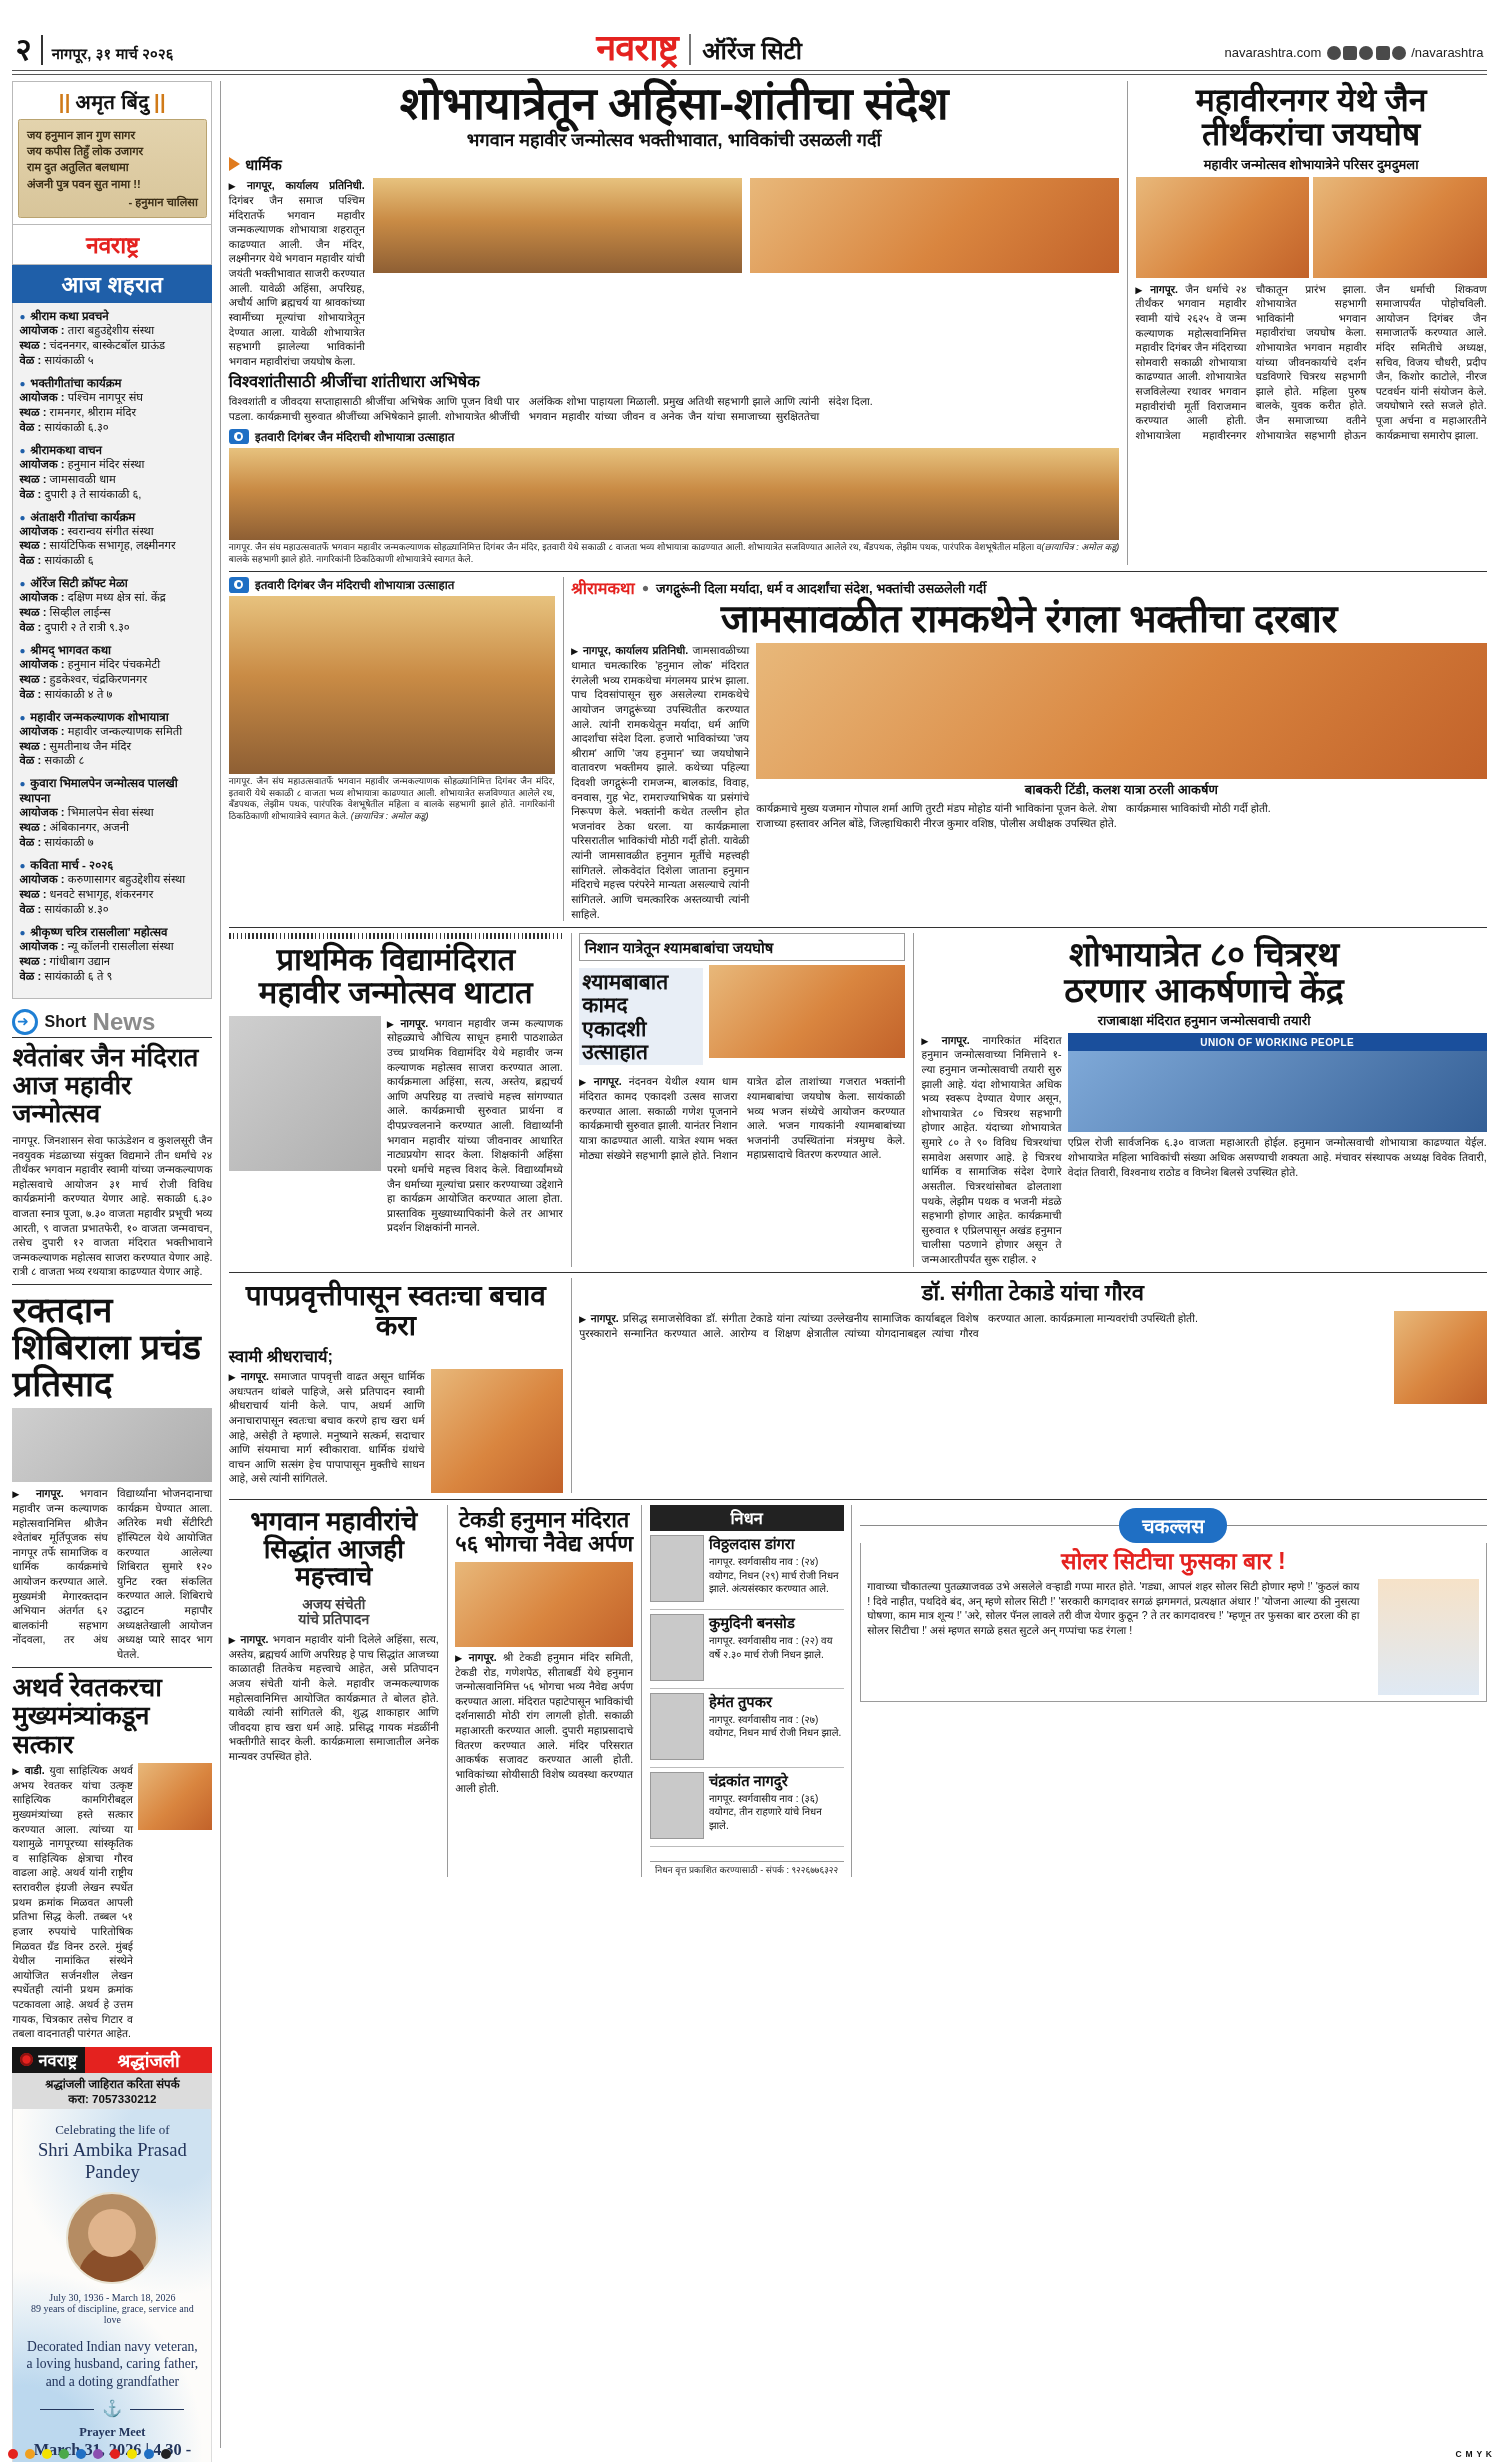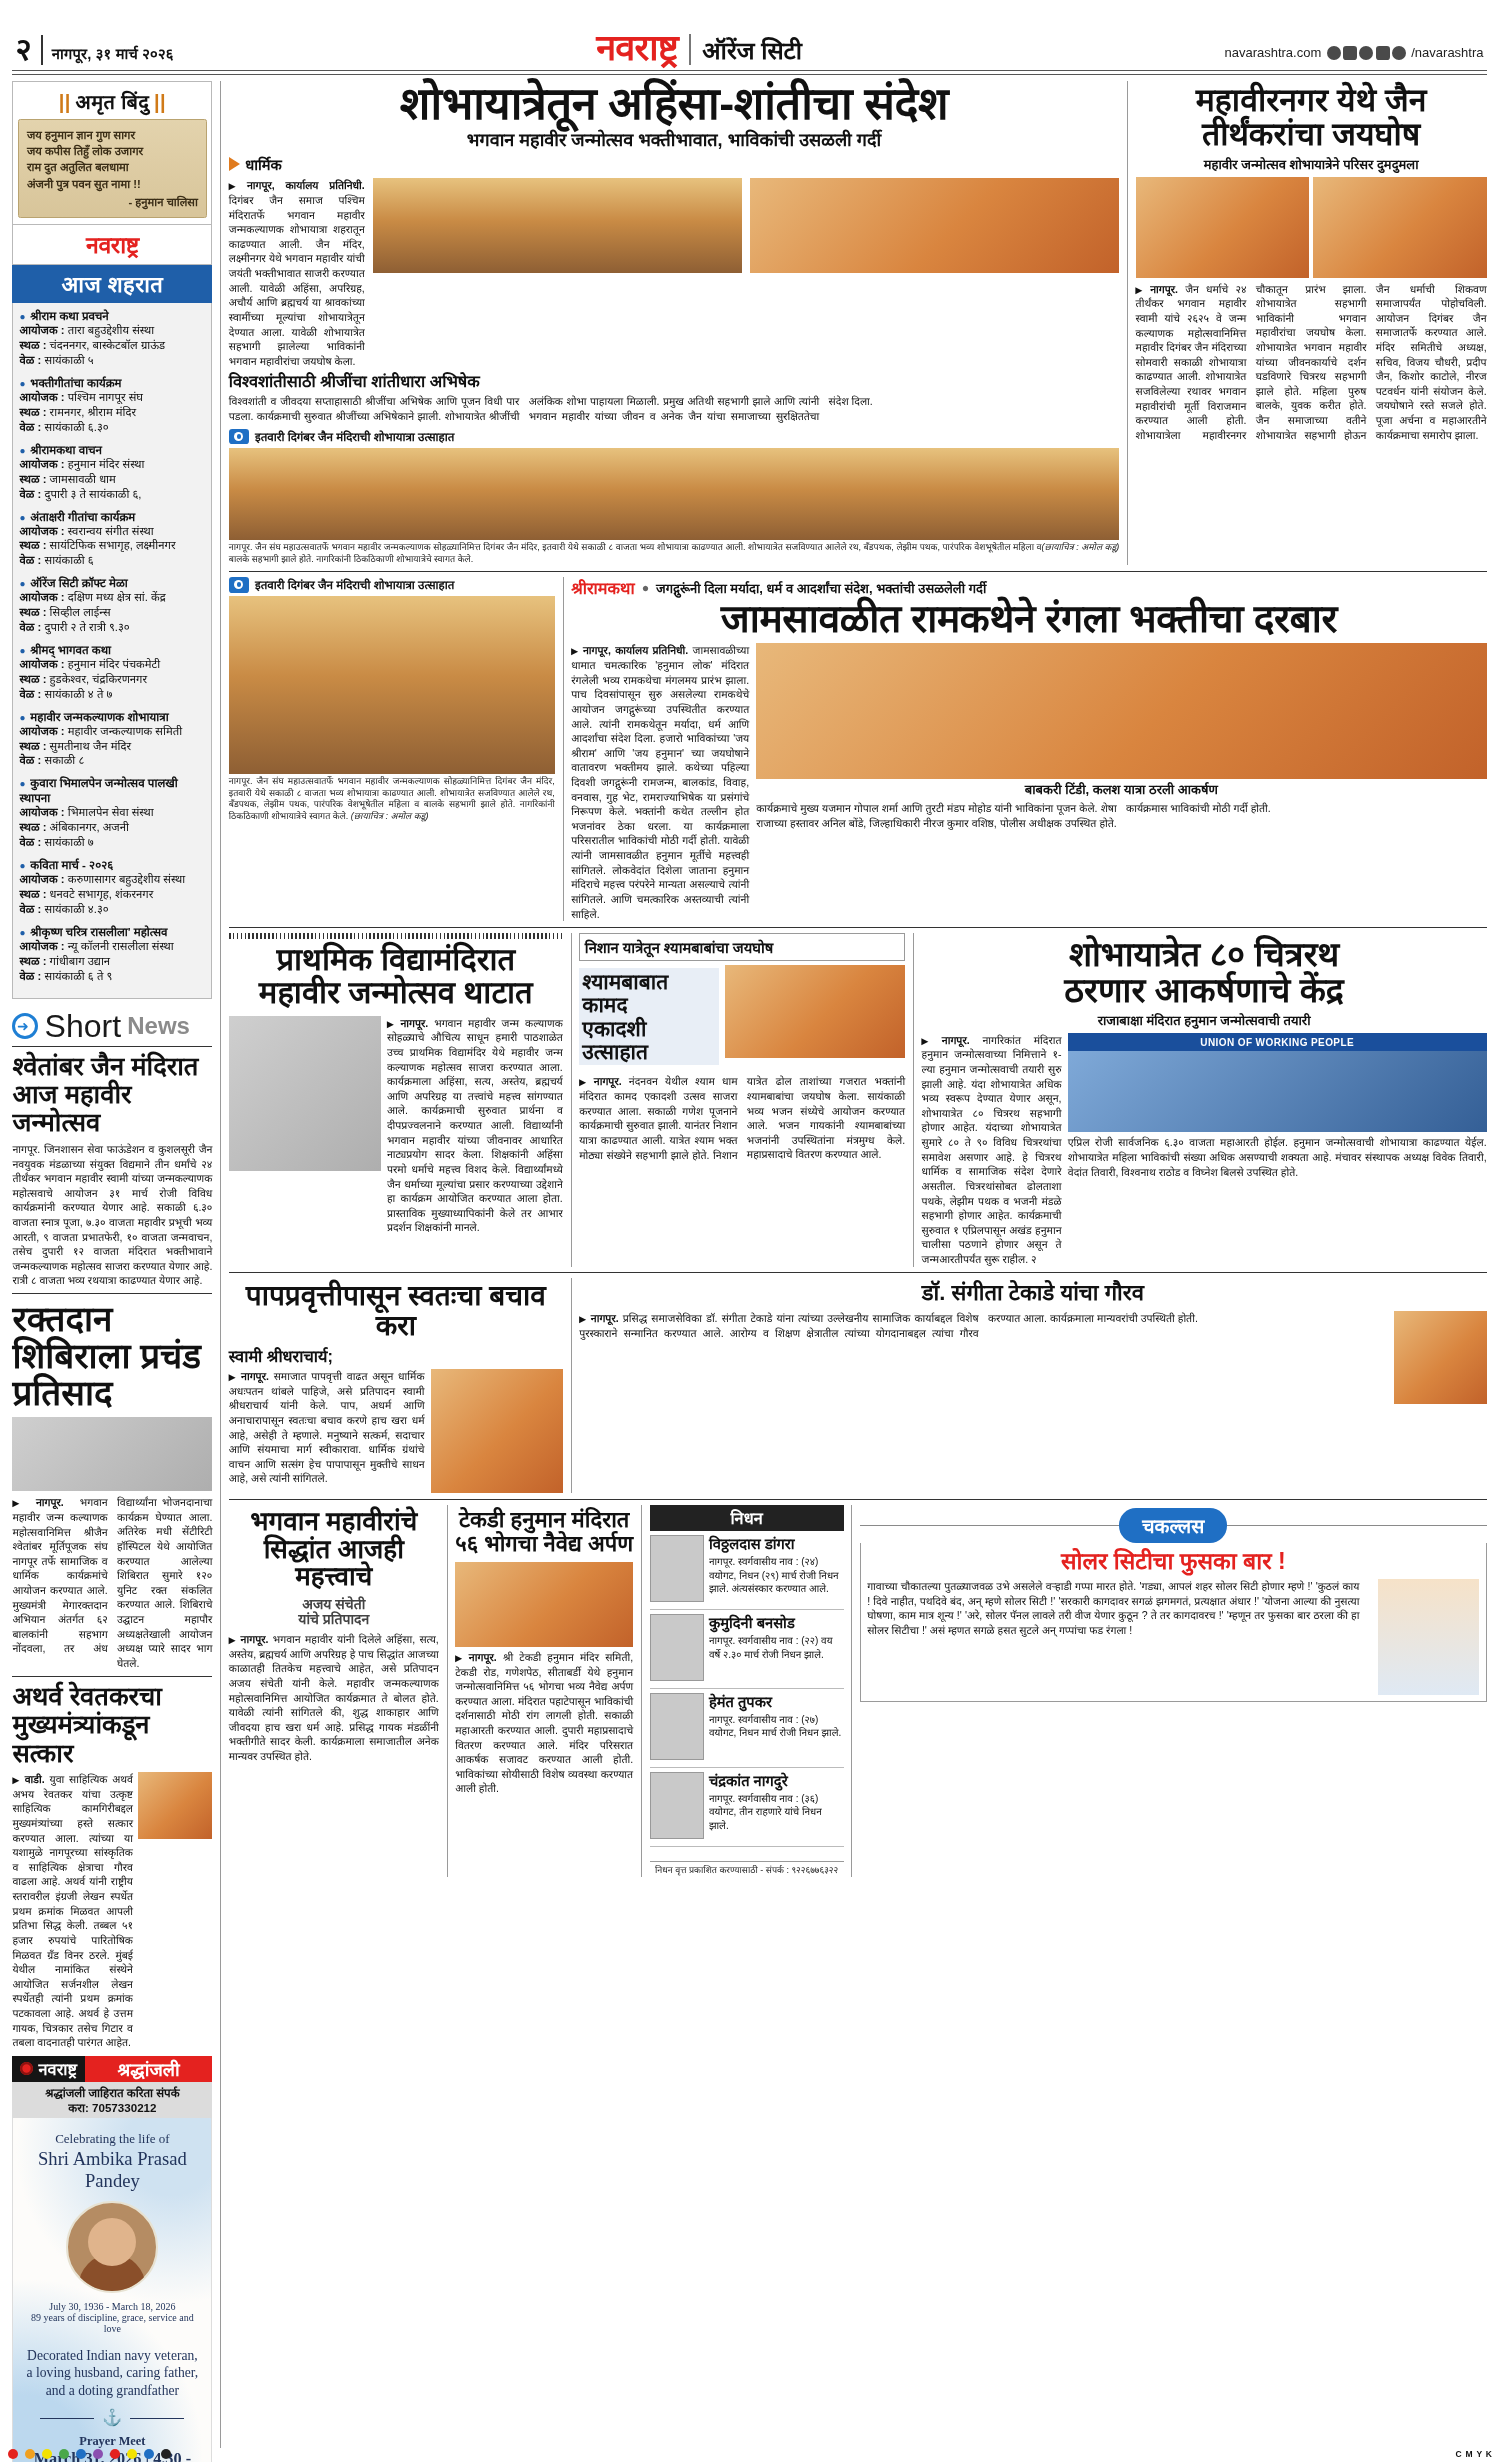--- a/index.html
+++ b/index.html
@@ -53,21 +53,21 @@
   .aaj-body { border:0.8px solid #b9b9b9; border-top:none; background:#f2f2f2; padding:5.4px 6.2px 7px; }
   .ev { margin-bottom:7px; }
   .ev-t { font-size:11.6px; font-weight:800; color:#111; }
   .ev-t:before{ content:"●"; color:#1f5fa9; font-size:10px; margin-right:4.7px; }
   .ev-l { font-size:11.3px; line-height:1.32; }
   .ev-l b { font-weight:800; }
 
   .shortnews-hd { display:flex; align-items:center; gap:6.2px; margin:9.3px 0 1.6px; }
   .sn-ico { width:26px;height:26px;border-radius:50%; border:3.1px solid #1f7fd4; position:relative; flex:none;}
   .sn-ico:after{ content:"➜"; position:absolute; left:1.6px; top:1.6px; font-size:14px; color:#1f7fd4; }
-  .sn-t1 { font-size:32px; font-weight:400; color:#1a1a1a; }
+  .sn-t1 { font-size:16px; font-weight:700; color:#1a1a1a; }
   .sn-t2 { font-size:24px; font-weight:900; color:#8b8b8b; }
   .hr-d { border-top:1.6px solid #333; margin:1.6px 0 4.7px; }
 
   .hl-s { font-size:19.4px; font-weight:900; line-height:1.12; margin:1.6px 0 3.9px; }
   .hl-m { font-size:25.6px; font-weight:900; line-height:1.1; margin:3.1px 0 5.4px; }
   .hl-l { font-size:35px; font-weight:900; line-height:1.06; margin:3.1px 0 6.2px; }
   .hl-xl { font-size:45px; font-weight:900; line-height:1.04; letter-spacing:-0.4px; }
 
   .body-t { font-size:10.6px; line-height:1.38; text-align:justify; hyphens:auto; }
   .body-t .dl:before{ content:"▶"; font-size:8.5px; margin-right:3.9px; }
@@ -426,21 +426,21 @@
           </div>
         </div>
 
         <div class="vline"></div>
 
         <div style="width:326px;flex:none;">
           <div class="boxed" style="padding:3.1px 4.7px;">
             <span class="tag" style="font-size:14.7px;">निशान यात्रेतून श्यामबाबांचा जयघोष</span>
           </div>
           <div style="display:flex;gap:6.2px;margin-top:3.9px;">
-            <div style="width:140px;flex:none;">
+            <div style="width:124px;flex:none;">
               <div class="hl-m" style="white-space:pre-line;font-size:21px;background:#e8eef6;padding:2.3px 3.1px;">श्यामबाबात कामद
 एकादशी उत्साहात</div>
             </div>
             <div class="photo warm-img" style="flex:1;height:93px;"></div>
           </div>
           <div class="body-t c2" style="margin-top:3.9px;">
             <span class="dl">नागपूर.</span>
             <span>नंदनवन येथील श्याम धाम मंदिरात कामद एकादशी उत्सव साजरा करण्यात आला. सकाळी गणेश पूजनाने कार्यक्रमाची सुरुवात झाली. यानंतर निशान यात्रा काढण्यात आली. यात्रेत श्याम भक्त मोठ्या संख्येने सहभागी झाले होते. निशान यात्रेत ढोल ताशांच्या गजरात भक्तांनी श्यामबाबांचा जयघोष केला. सायंकाळी भव्य भजन संध्येचे आयोजन करण्यात आले. भजन गायकांनी श्यामबाबांच्या भजनांनी उपस्थितांना मंत्रमुग्ध केले. महाप्रसादाचे वितरण करण्यात आले.</span>
           </div>
         </div>

